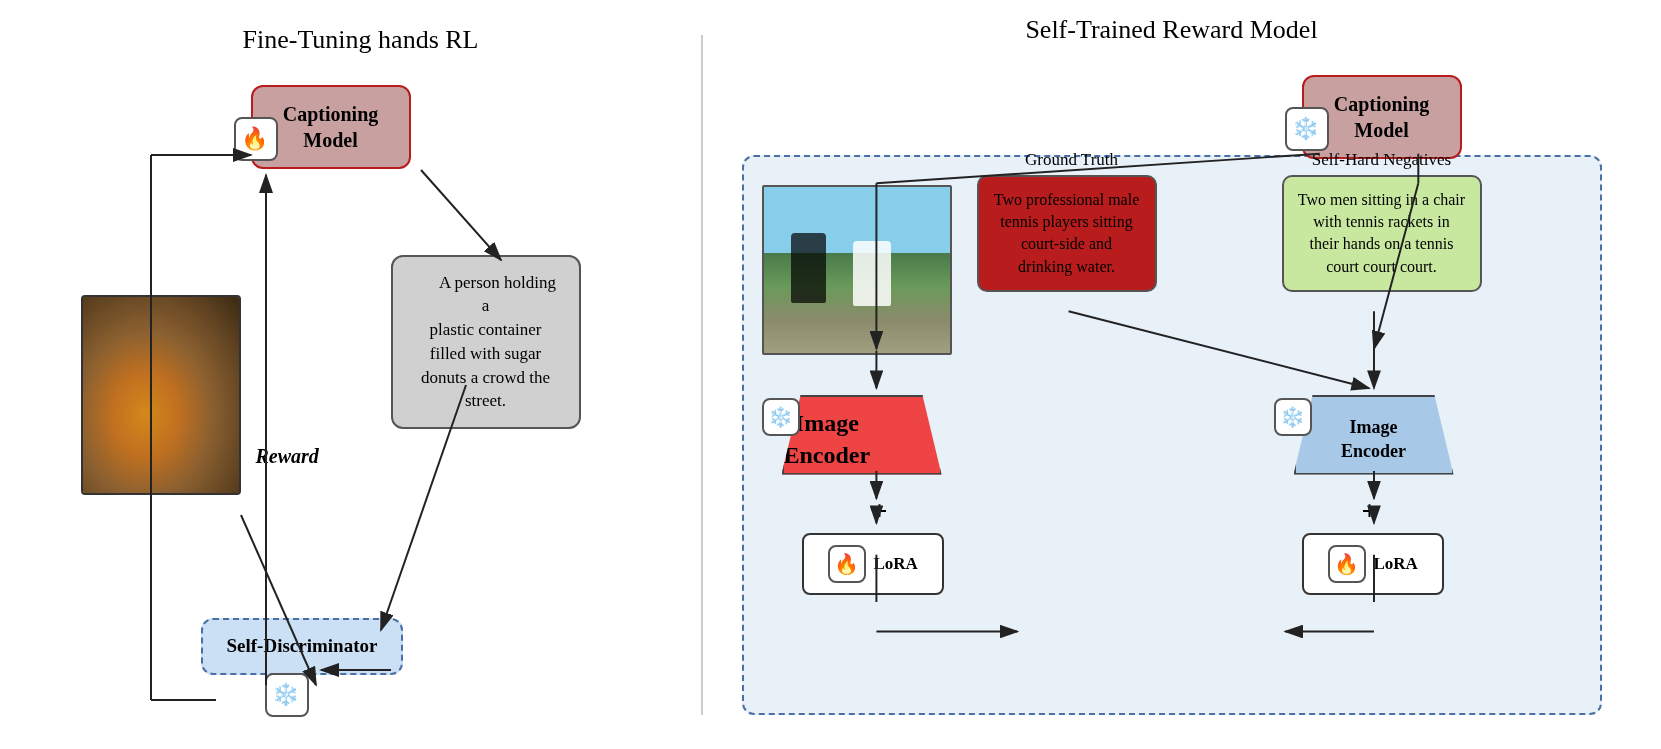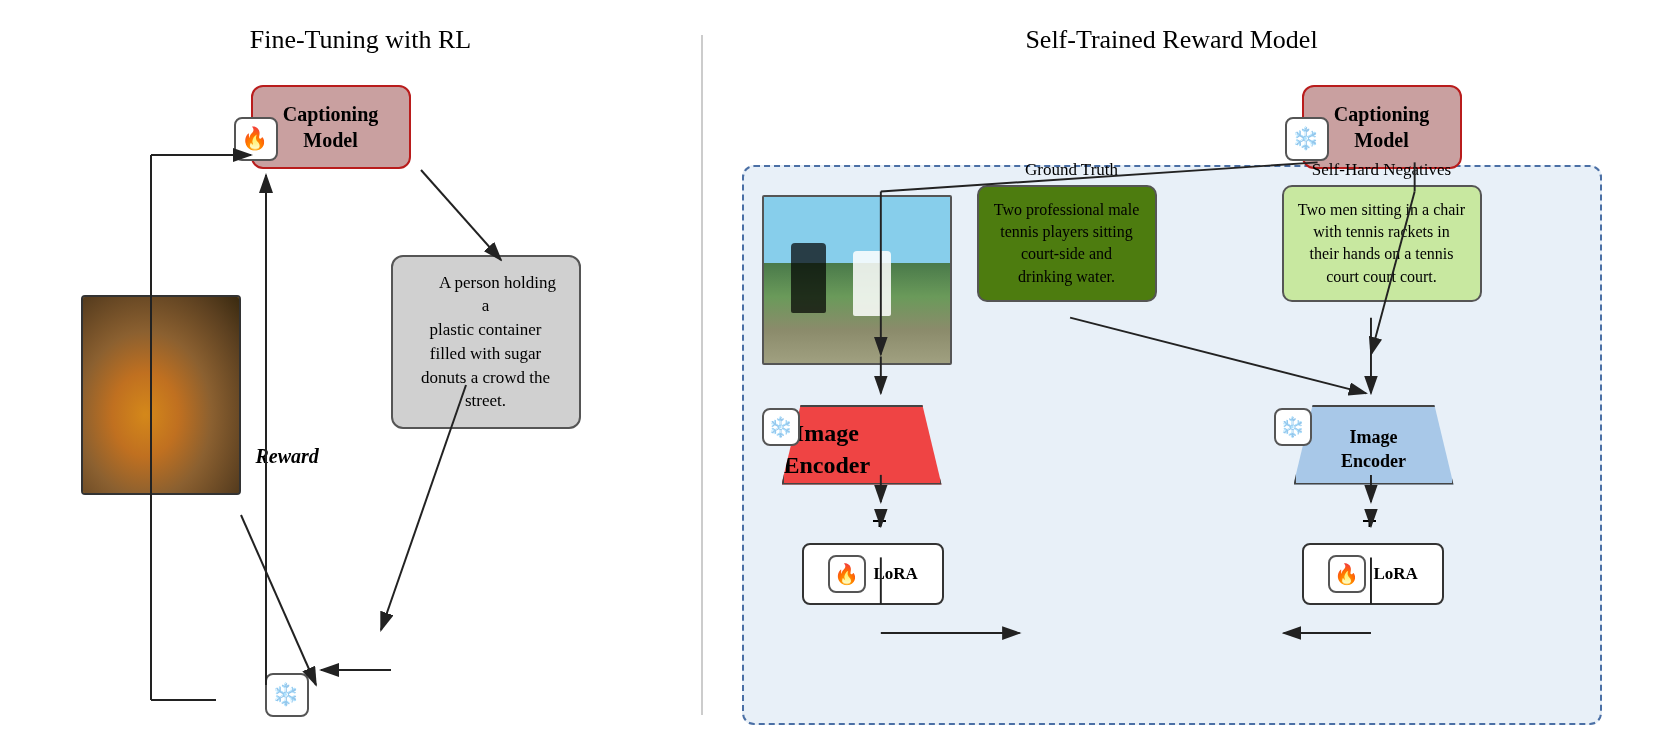--- a/index.html
+++ b/index.html
@@ -47,21 +47,20 @@
       flex: 1;
       height: 100%;
       position: relative;
       display: flex;
       flex-direction: column;
       align-items: center;
     }
     .right-title {
       font-size: 26px;
       font-weight: normal;
-      margin-top: 10px;
       margin-bottom: 20px;
       text-align: center;
     }
 
     
     .box-pink {
       background: #c9a0a0;
       border: 2px solid #b91c1c;
       border-radius: 12px;
       padding: 14px 30px;
@@ -180,21 +179,21 @@
       position: absolute;
       top: 120px; left: 40px;
       width: 190px; height: 170px;
       border: 2px solid #555;
       background: #6B8E6B;
       overflow: hidden;
     }
     .ground-truth-box {
       position: absolute;
       top: 110px; left: 255px;
-      background: #4d7c0f;
+      background: #b91c1c;
       border: 2px solid #555;
       border-radius: 10px;
       padding: 12px 14px;
       text-align: center;
       font-size: 16px;
       line-height: 1.4;
       width: 180px;
     }
     .ground-truth-label {
       position: absolute;
@@ -229,21 +228,21 @@
     .infonceloss-box { position: absolute; top: 545px; left: 290px; }
     .plus-sign-left { position: absolute; top: 430px; left: 150px; font-size: 28px; font-weight: bold; }
     .plus-sign-right { position: absolute; top: 430px; left: 640px; font-size: 28px; font-weight: bold; }
   </style>
 </head>
 <body>
 
 <div class="main-container">
 
   <div class="left-panel">
-    <div class="left-title">Fine-Tuning with RL</div>
+    <div class="left-title">Fine-Tuning hands RL</div>
     <div class="left-content">
 
       <div class="left-captioning-model box-pink">
         <span style="white-space:pre-line;">Captioning
 Model</span>
       </div>
 
       <div class="icon-badge left-fire-badge">
         <span>🔥</span>
       </div>
@@ -257,20 +256,23 @@
       </div>
 
       <div class="left-image" style="background: linear-gradient(135deg, #8B7355 0%, #c4a265 30%, #d4881a 50%, #8B6914 70%, #5c4a1e 100%); border-radius: 4px; display:flex; align-items:center; justify-content:center;">
         <div style="width:100%;height:100%;background: radial-gradient(ellipse at 40% 60%, #d4881a 0%, #c07020 25%, #8B6030 50%, #5c4020 80%, #3a2a10 100%); border-radius:2px;"></div>
       </div>
 
       <div class="left-reward-label">
         <em>Reward</em>
       </div>
 
+      <div class="left-discriminator box-blue-dashed">
+        <span>Self-Discriminator</span>
+      </div>
 
       <div class="icon-badge left-snowflake-badge">
         <span>❄️</span>
       </div>
 
       <svg class="arrows-svg" viewBox="0 0 620 660">
 
         <defs>
           <marker id="arrowL" markerWidth="10" markerHeight="7" refX="9" refY="3.5" orient="auto">
             <polygon points="0 0, 10 3.5, 0 7" fill="#222"></polygon>

